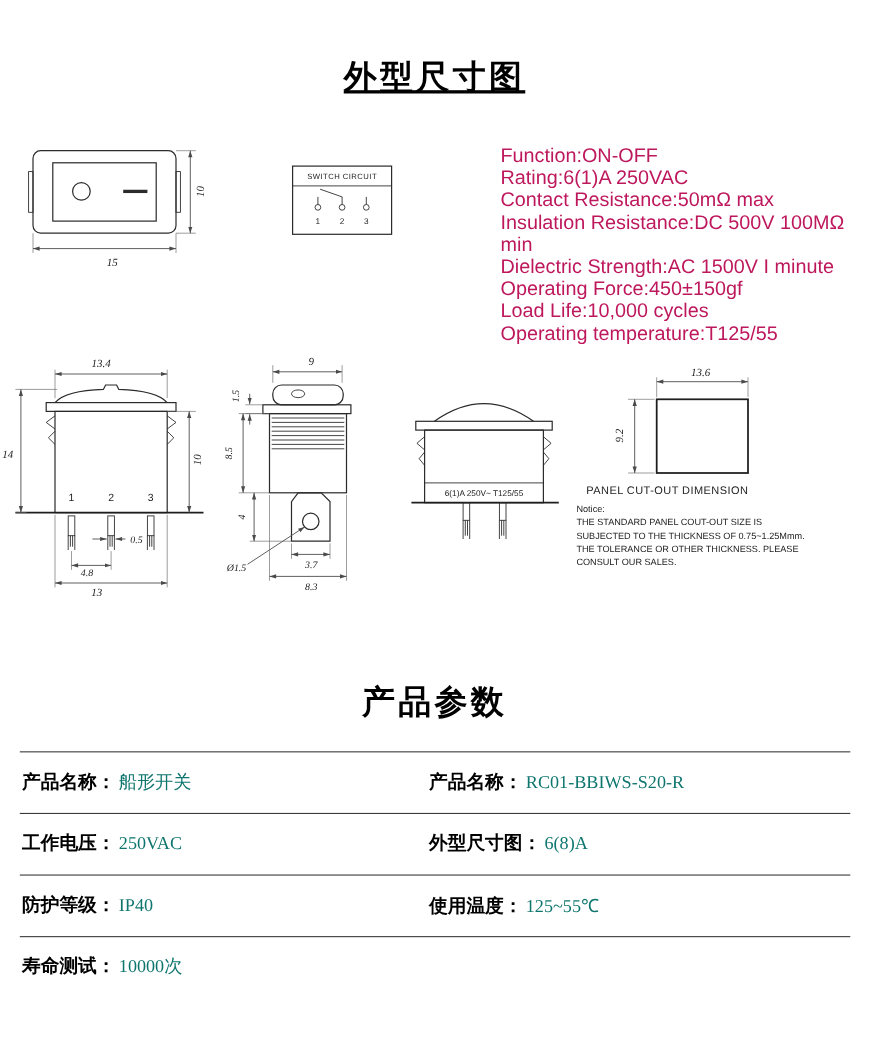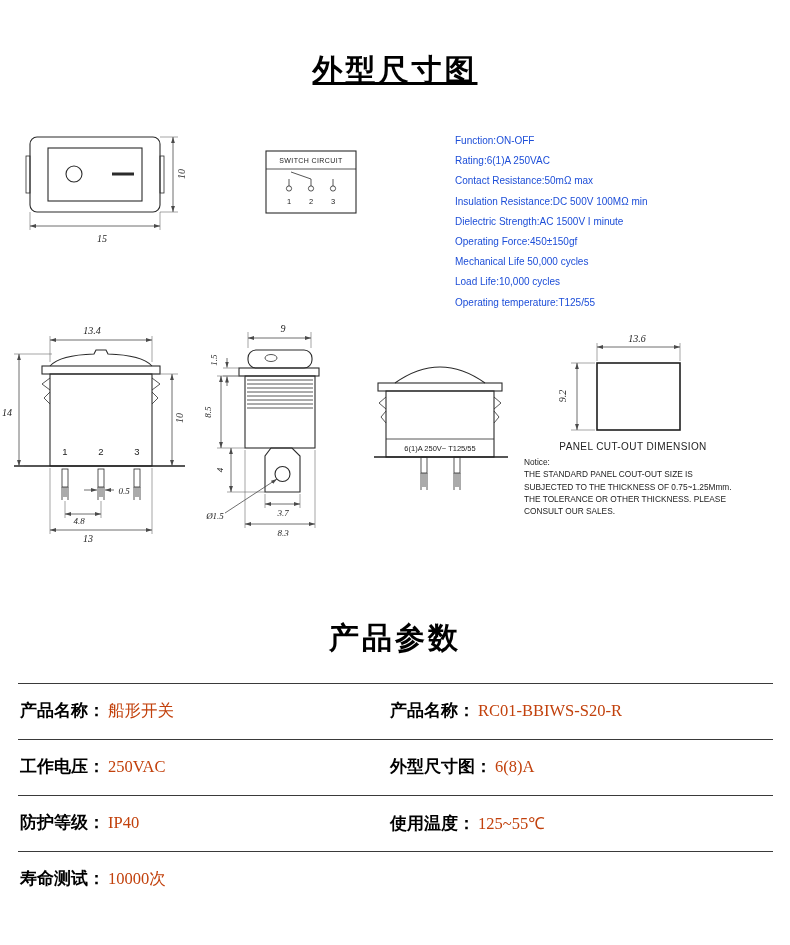--- a/index.html
+++ b/index.html
@@ -13,31 +13,31 @@
   .lnthin{fill:none;stroke:#2b2b2b;stroke-width:0.8;}
   .lnthick{fill:none;stroke:#1e1e1e;stroke-width:1.6;}
   .dim{stroke:#4a4a4a;stroke-width:0.8;fill:none;}
   .ext{stroke:#6a6a6a;stroke-width:0.6;fill:none;}
   .dimtxt{font:italic 10px "Liberation Serif",serif;fill:#222;text-anchor:middle;}
   .dimtxt-s{font:italic 9px "Liberation Serif",serif;fill:#222;text-anchor:middle;}
   .numtxt{font:9.5px "Liberation Sans",sans-serif;fill:#222;text-anchor:middle;}
   .marktxt{font:7.5px "Liberation Sans",sans-serif;fill:#222;text-anchor:middle;}
   .cirtitle{font:7px "Liberation Sans",sans-serif;fill:#222;text-anchor:middle;letter-spacing:.4px;}
   
-  .specs{left:455px;top:131px;font-size:10px;line-height:20.2px;color:#1d4ed8;}
+  .specs{left:455px;top:131px;font-size:18px;line-height:20.2px;color:#be185d;}
   
-  .cutlabel{left:533px;top:441px;width:200px;text-align:center;font-size:10px;letter-spacing:.4px;color:#222;}
+  .cutlabel{left:533px;top:441px;width:200px;font-size:10px;letter-spacing:.4px;color:#222;}
   .notice{left:524px;top:456px;width:214px;font-size:8.3px;line-height:12.3px;color:#222;}
   
   .ptable{left:18px;top:683px;width:755px;}
   .prow{position:relative;height:55px;border-top:1px solid #3a3a3a;}
   .pcell-l{position:absolute;left:2px;top:15px;white-space:nowrap;}
   .pcell-r{position:absolute;left:372px;top:15px;white-space:nowrap;}
   .plabel{font-size:17px;font-weight:700;color:#000;}
-  .pvalue{font-size:16.5px;font-family:"Liberation Serif",serif;color:#c2410c;margin-left:3px;}
+  .pvalue{font-size:16.5px;font-family:"Liberation Serif",serif;color:#0f766e;margin-left:3px;}
 </style>
 </head>
 <body>
 
 <svg width="0" height="0" style="position:absolute">
   <defs>
     <marker id="ae" markerWidth="9" markerHeight="8" refX="7.5" refY="3" orient="auto">
       <path d="M0,0.6 L7.5,3 L0,5.4 z" fill="#4a4a4a"></path>
     </marker>
     <marker id="as" markerWidth="9" markerHeight="8" refX="0.5" refY="3" orient="auto">
@@ -91,21 +91,20 @@
     <text class="marktxt" x="68" y="54">3</text>
   </svg>
 
   <div class="abs specs">
     <div>Function:ON-OFF</div>
     <div>Rating:6(1)A 250VAC</div>
     <div>Contact Resistance:50mΩ max</div>
     <div>Insulation Resistance:DC 500V 100MΩ min</div>
     <div>Dielectric Strength:AC 1500V I minute</div>
     <div>Operating Force:450±150gf</div>
-    <div>Mechanical Life 50,000 cycles</div>
     <div>Load Life:10,000 cycles</div>
     <div>Operating temperature:T125/55</div>
   </div>
 
   <svg class="abs" style="left:0;top:318px;" width="203" height="228" viewBox="0 0 203 228">
     <g>
       <path class="ln" d="M50,48 Q60,37 94,36 L96,32 L106,32 L108,36 Q142,37 152,48"></path>
       <rect class="ln" x="42" y="48" width="118" height="8"></rect>
       <rect class="ln" x="50" y="56" width="102" height="92"></rect>
       <path class="lnthin" d="M50,60 L42,66 L50,72 M50,74 L44,80 L50,86"></path>

